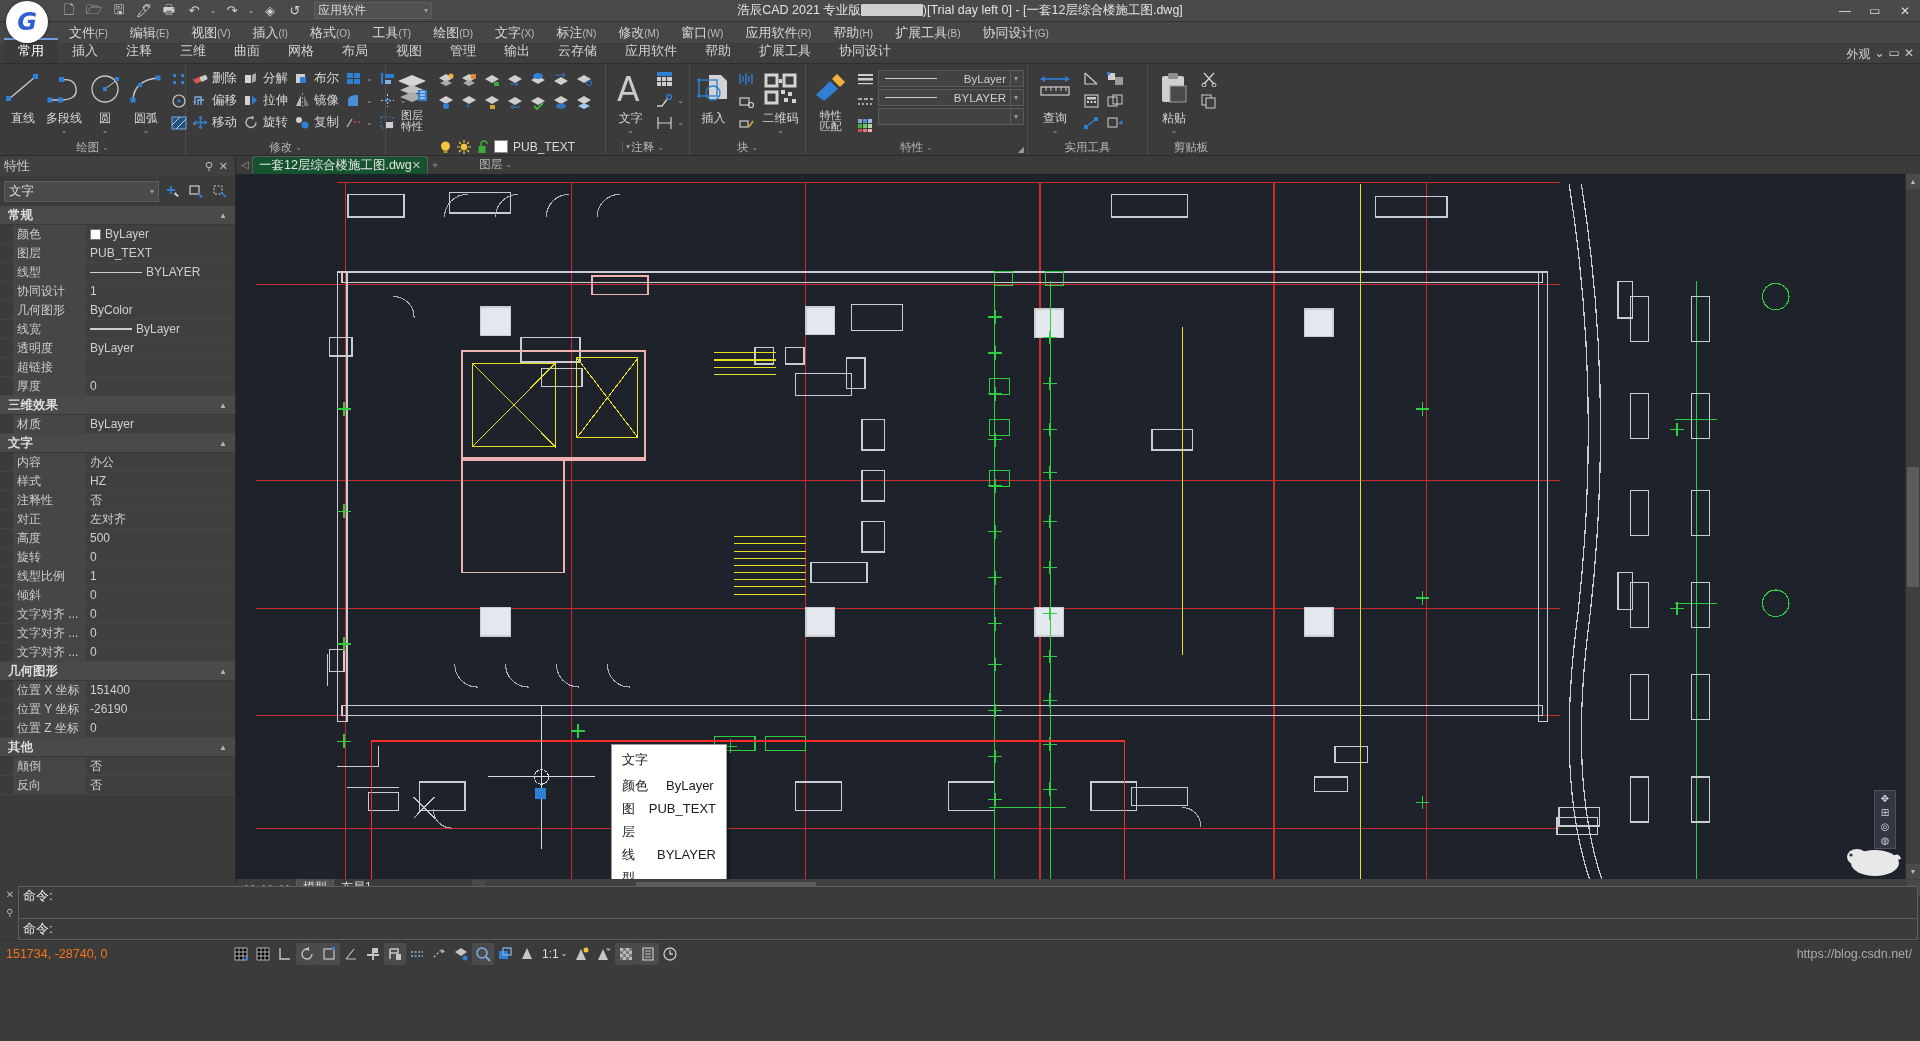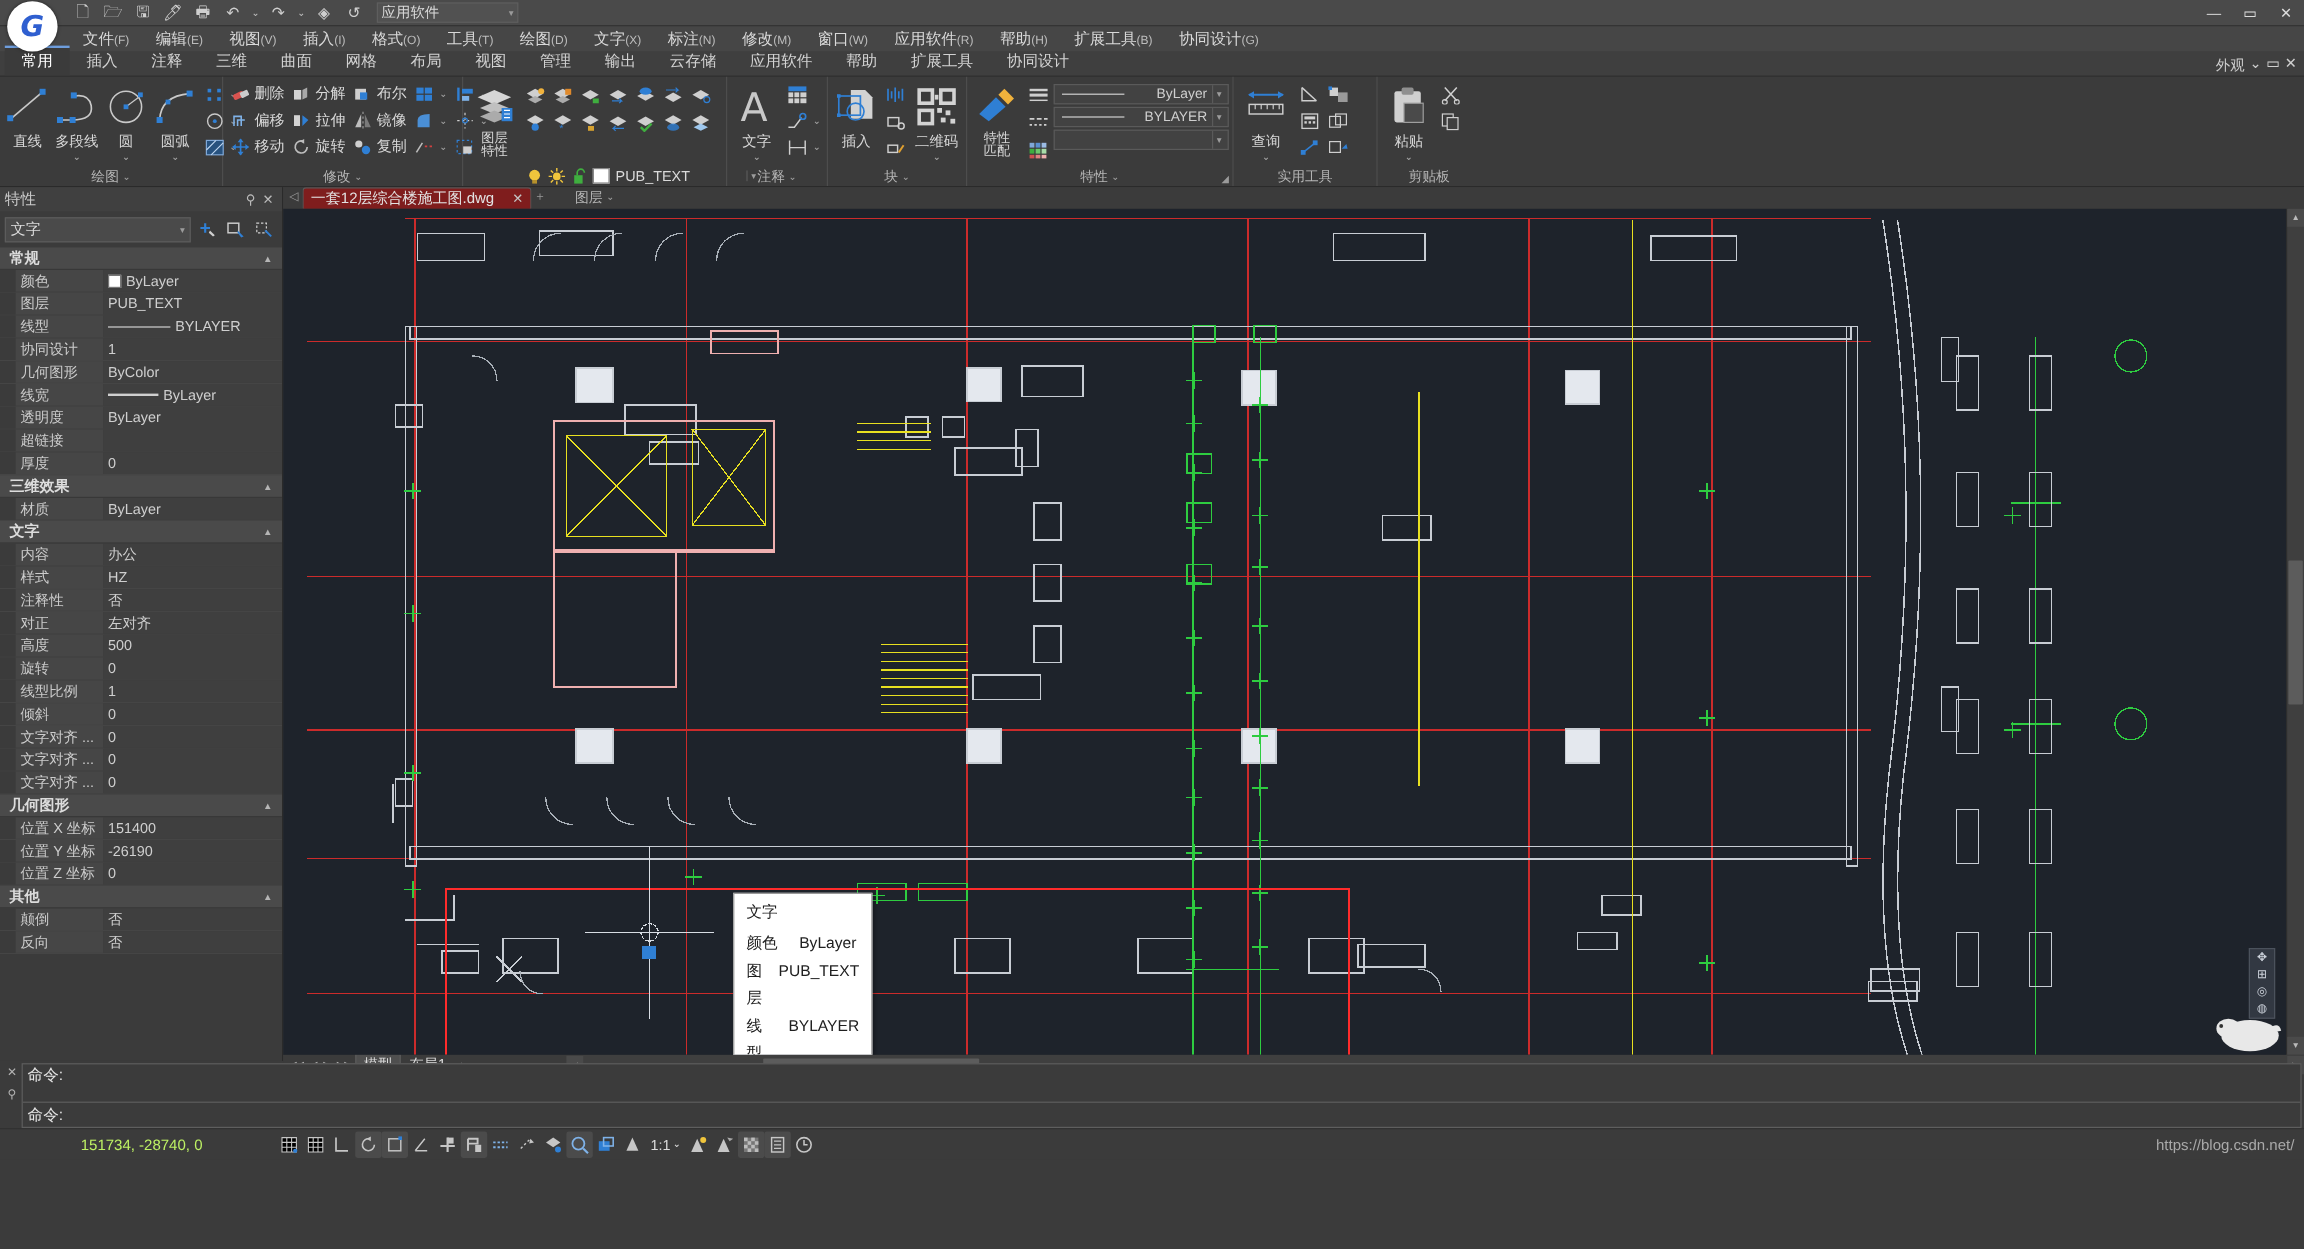--- a/index.html
+++ b/index.html
@@ -107,22 +107,22 @@
   .prow .v { flex:1; height:100%; background:#3f3f3f; font-size:12px; color:#cfcfcf;
       display:flex; align-items:center; padding-left:4px; gap:4px; overflow:hidden; white-space:nowrap; }
   .swatch { width:11px; height:11px; background:#fff; border:1px solid #777; flex:none; }
   .ltline { width:52px; height:1px; background:#cfcfcf; display:inline-block; flex:none; }
   .lwline { width:42px; height:2px; background:#cfcfcf; display:inline-block; flex:none; }
 
   
   #docarea { flex:1; display:flex; flex-direction:column; background:#3b3b3b; }
   #doctabs { height:20px; background:#3b3b3b; display:flex; align-items:flex-end; padding-left:2px; }
   #doctabs .nav { width:14px; text-align:center; font-size:10px; color:#9a9a9a; line-height:18px; cursor:pointer; }
-  .doctab { height:18px; background:#7f1d1d; border:1px solid #5a5a5a; border-bottom:none;
-      display:flex; align-items:center; padding:0 6px; gap:15px; font-size:12.5px;
+  .doctab { height:18px; background:#14532d; border:1px solid #5a5a5a; border-bottom:none;
+      display:flex; align-items:center; padding:0 6px; gap:0; font-size:12.5px;
       color:#e2e2e2; cursor:pointer; border-radius:3px 3px 0 0; }
   .doctab .x { font-size:11px; color:#c4c4c4; }
   #canvaswrap { flex:1; display:flex; }
   #canvas { flex:1; background:#1e232b; position:relative; overflow:hidden; }
   #vscroll { width:15px; background:#3f3f3f; border-left:1px solid #2d2d2d;
       display:flex; flex-direction:column; }
   .sbtn { height:15px; display:flex; align-items:center; justify-content:center;
       font-size:7px; color:#bbb; background:#4a4a4a; cursor:pointer; }
   #vthumb { height:120px; background:#5c5c5c; margin:1px; border-radius:1px; cursor:pointer; }
   #hscrollrow { height:17px; display:flex; align-items:stretch; }
@@ -139,21 +139,21 @@
   #cmdside { width:16px; display:flex; flex-direction:column; align-items:center; padding-top:3px; gap:7px; }
   #cmdside span { font-size:10px; color:#b4b4b4; cursor:pointer; }
   #cmdbox { flex:1; display:flex; flex-direction:column; border:1px solid #5e5e5e; background:#3b3b3b; }
   #cmdhist { height:34px; padding:1px 4px; font-size:13px; color:#e6e6e6; line-height:16px; }
   #cmdinput { flex:1; border-top:1px solid #5e5e5e; padding:1px 4px; font-size:13px; color:#e6e6e6;
       display:flex; align-items:center; }
 
   
   #status { height:26px; background:#3b3b3b; display:flex; align-items:center;
       border-top:1px solid #313131; position:relative; }
-  #coords { font-size:12.5px; color:#bef264; padding-left:6px; width:230px;text-align:center; }
+  #coords { font-size:12.5px; color:#f97316; padding-left:6px; width:230px; }
   #stoggles { display:flex; align-items:center; gap:0; }
   .st { width:22px; height:22px; display:flex; align-items:center; justify-content:center;
       cursor:pointer; border-radius:2px; }
   .st.on { background:#4b4b4b; }
   .scale { display:flex; align-items:center; gap:2px; font-size:12px; color:#ddd;
       padding:0 4px; cursor:pointer; }
   #watermark { margin-left:auto; padding-right:8px; font-size:12.5px; color:#a9a9a9; }
 
   
   #navbar { position:absolute; right:9px; bottom:30px; width:22px; background:#323842;
@@ -189,20 +189,23 @@
     <div class="qcaret">⌄</div>
     <div class="qbtn">◈</div>
     <div class="qbtn">↺</div>
   </div>
 
   <div id="wsbox">
     <div class="lbl">应用软件</div>
     <div class="ar">▾</div>
   </div>
 
+  <div id="apptitle">
+    <span>浩辰CAD 2021 专业版</span><span class="blk"></span><span>)[Trial day left 0] - [一套12层综合楼施工图.dwg]</span>
+  </div>
 
   <div id="wctl">
     <div>—</div>
     <div>▭</div>
     <div class="cls">✕</div>
   </div>
 </div>
 
 <div id="menubar">
     <div class="menu"><span>文件</span><span class="mn">(F)</span></div>

